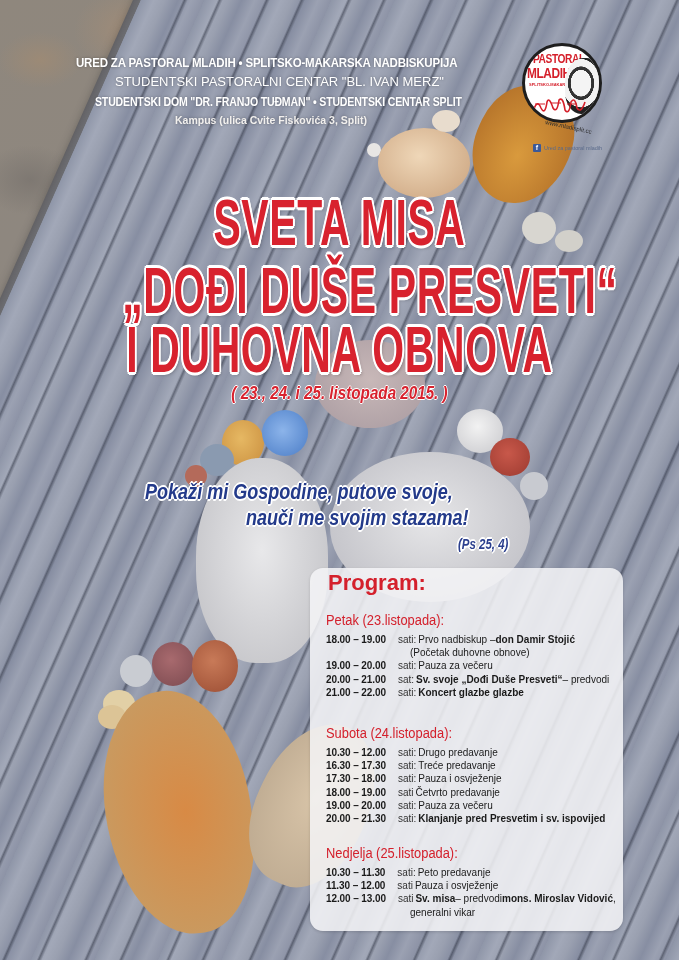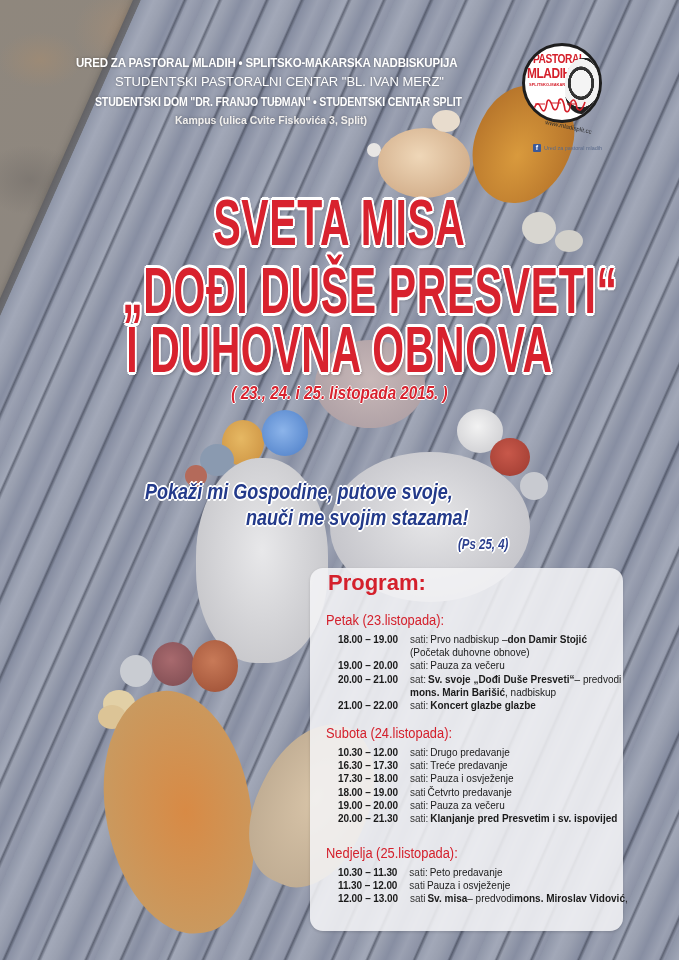--- a/index.html
+++ b/index.html
@@ -96,21 +96,21 @@
   
   .panel {
     position: absolute; left: 310px; top: 568px; width: 313px; height: 363px;
     background: rgba(245,245,247,0.86); border-radius: 13px;
     box-shadow: 0 1px 3px rgba(0,0,0,0.15);
   }
   .p-title { position: absolute; left: 18px; top: 2px; font-weight: 700; font-size: 22px; color: #d4202c; }
   .day { position: absolute; left: 16px; font-size: 14px; color: #d4202c; font-weight: 400; transform: scaleX(0.92); transform-origin: left; white-space: nowrap; }
   .rows { position: absolute; left: 16px; width: 300px; }
   .row { display: flex; font-size: 10px; line-height: 13.2px; color: #1a1a1a; white-space: nowrap; }
-  .row .time { font-weight: 700; letter-spacing: -0.1px; margin-left: 12px; }
+  .row .time { font-weight: 700; letter-spacing: -0.1px; }
   .row .sati { color: #333; margin-left: 12px; }
   .row .desc { margin-left: 2px; }
   .row.cont { padding-left: 84px; align-items: flex-end; }
   .b { font-weight: 700; }
 </style>
 </head>
 <body>
 
 <div class="bg">
   <div class="bg-blur"></div>
@@ -193,24 +193,20 @@
       <span class="time">19.00 – 20.00</span>
       <span class="sati">sati:</span>
       <span class="desc">Pauza za večeru</span>
     </div>
     <div class="row">
       <span class="time">20.00 – 21.00</span>
       <span class="sati">sat:</span>
       <span class="desc b">Sv. svoje „Dođi Duše Presveti“</span>
       <span> – predvodi</span>
     </div>
-    <div class="row cont">
-      <span class="b">mons. Marin Barišić</span>
-      <span>, nadbiskup</span>
-    </div>
     <div class="row">
       <span class="time">21.00 – 22.00</span>
       <span class="sati">sati:</span>
       <span class="desc b">Koncert glazbe glazbe</span>
     </div>
   </div>
 
   <div class="day" style="top:157px;">Subota (24.listopada):</div>
   <div class="rows" style="top:178px;">
     <div class="row">
@@ -258,14 +254,17 @@
       <span class="desc"> Pauza i osvježenje</span>
     </div>
     <div class="row">
       <span class="time">12.00 – 13.00</span>
       <span class="sati">sati</span>
       <span class="desc b"> Sv. misa</span>
       <span> – predvodi </span>
       <span class="b">mons. Miroslav Vidović</span>
       <span>,</span>
     </div>
+    <div class="row cont">
+      <span>generalni vikar</span>
+    </div>
   </div>
 </div>
 
 </body></html>

